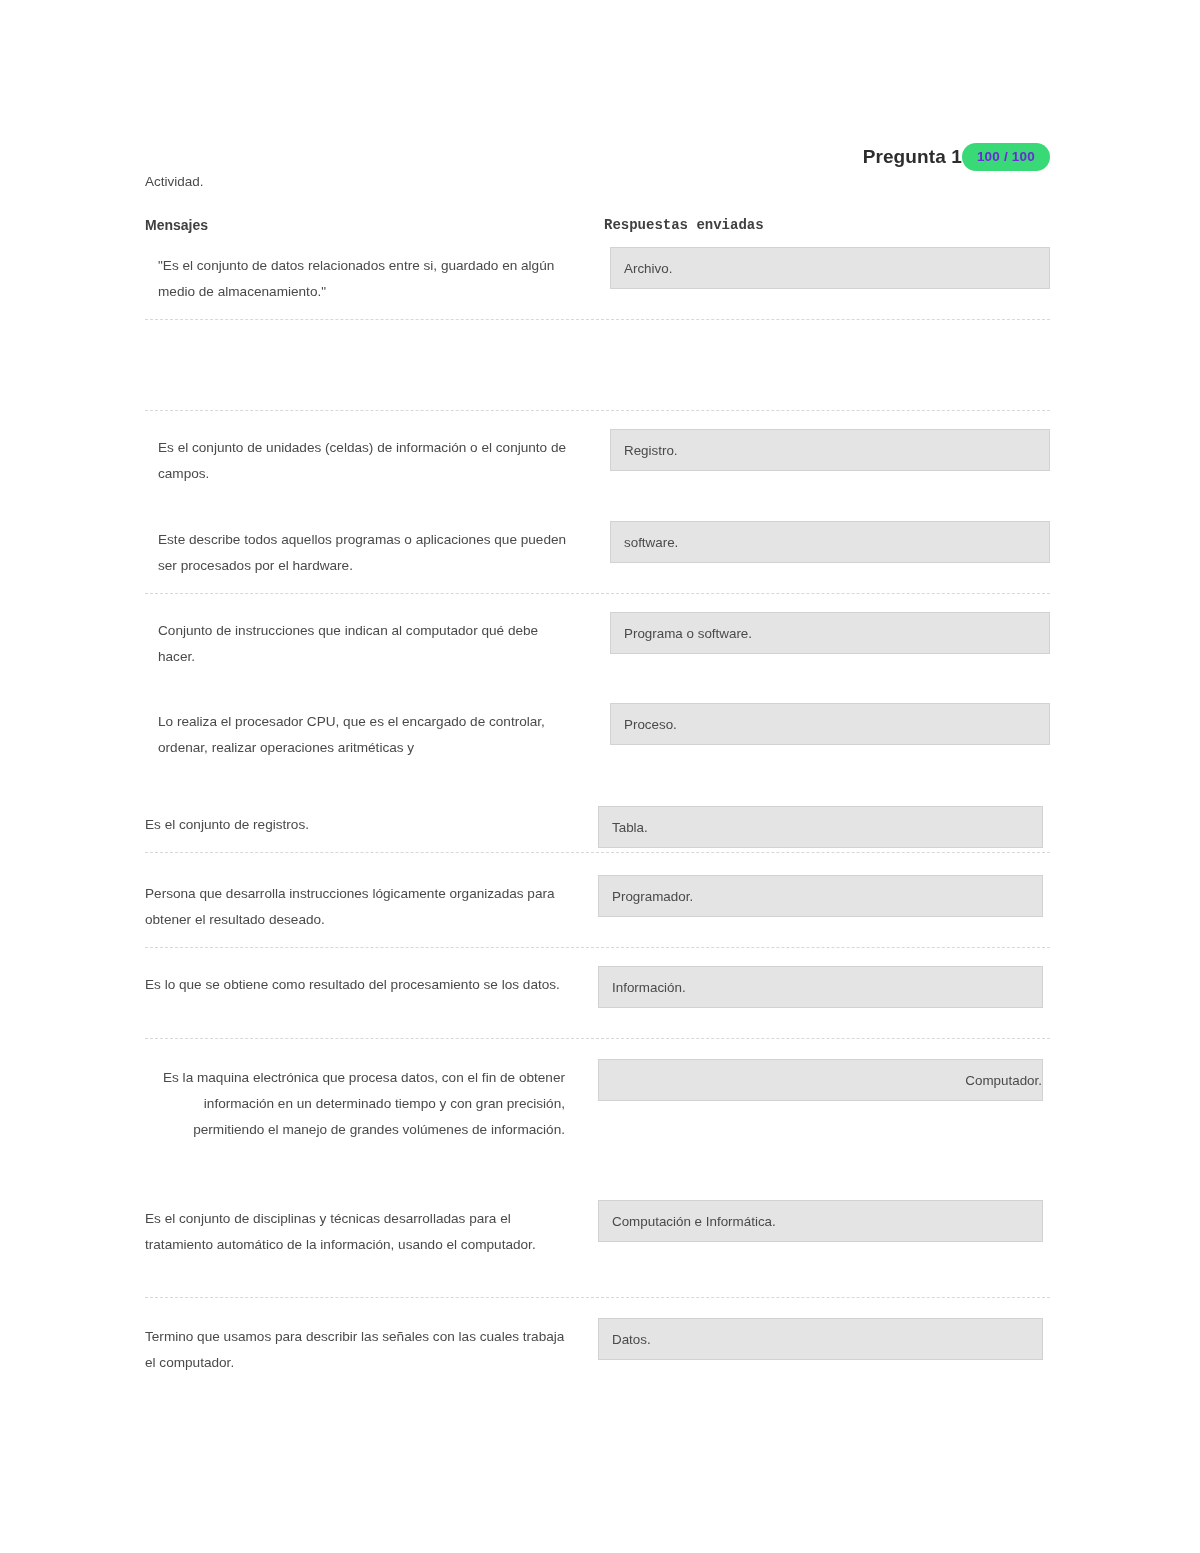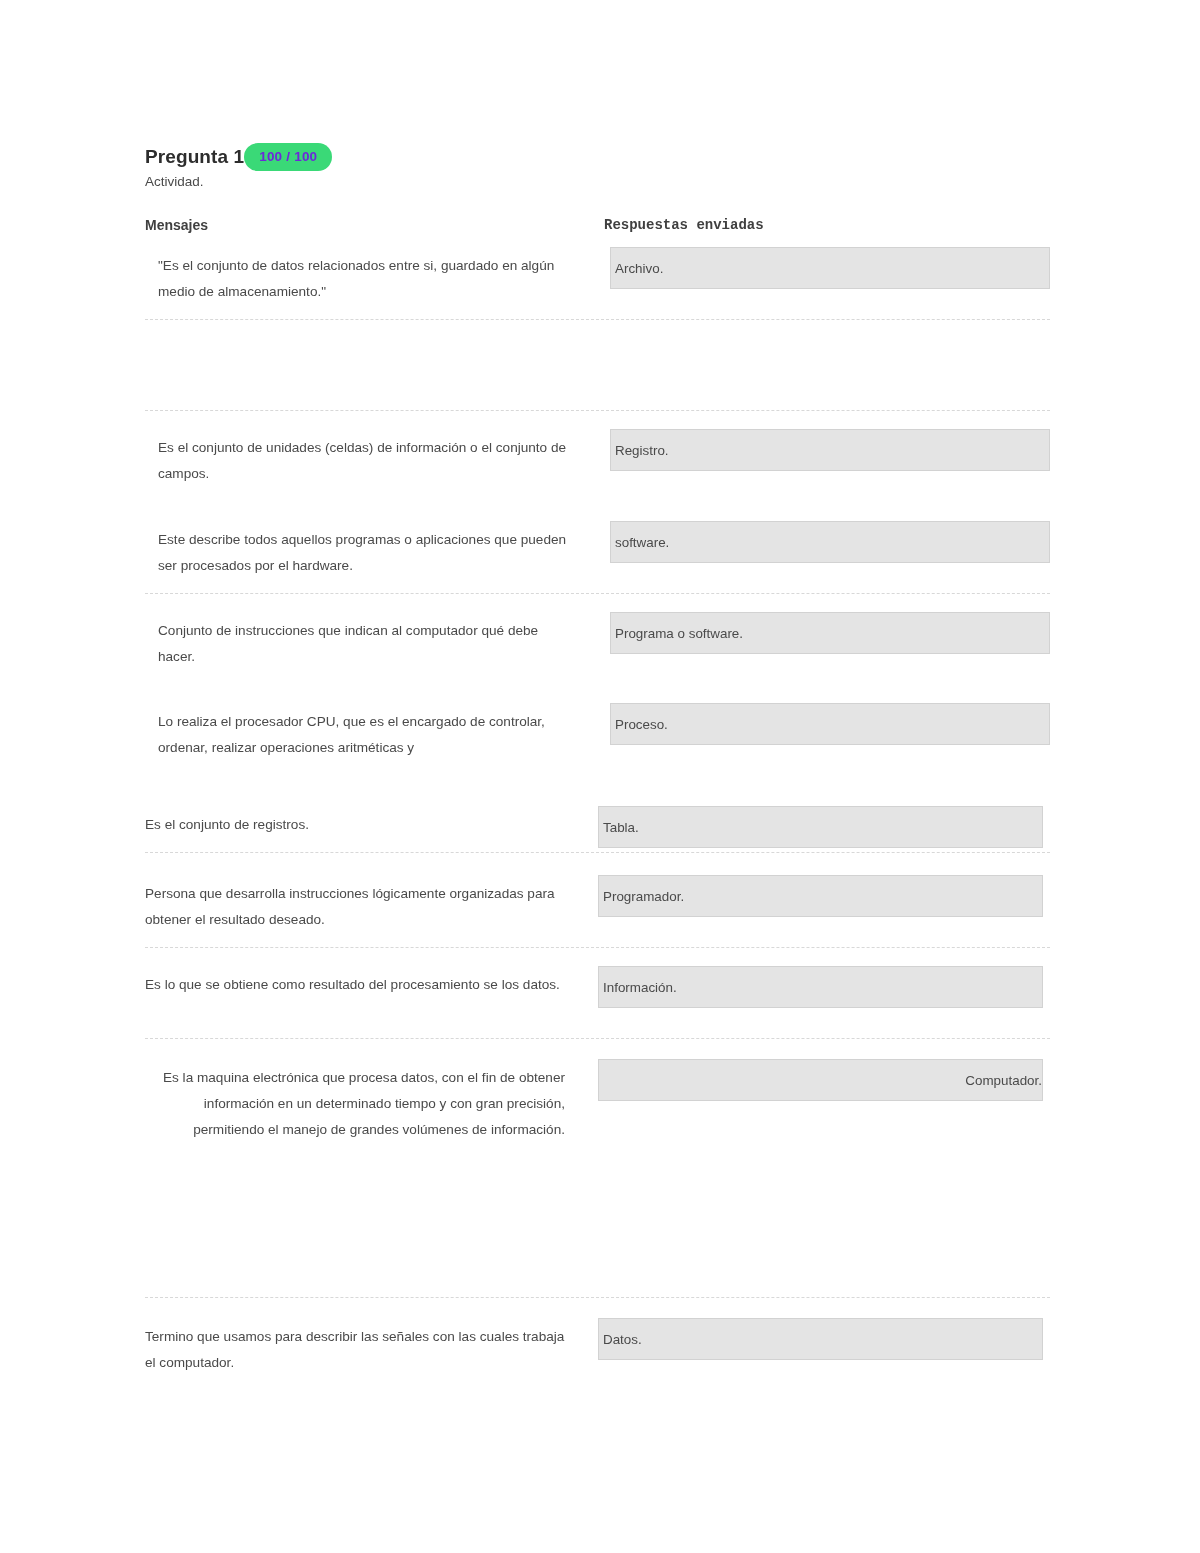--- a/index.html
+++ b/index.html
@@ -26,22 +26,23 @@
     position: absolute;
     left: 145px;
     top: 140px;
     width: 905px;
   }
 
   
   .q-header {
     display: flex;
     align-items: center;
-    justify-content: flex-start;
+    justify-content: flex-end;
     height: 34px;
+    margin-left: 16px;
   }
   .q-title {
     font-size: 19px;
     font-weight: bold;
     color: #2d2d2d;
     letter-spacing: .1px;
   }
   .score-badge {
     background: #3ad977;
     color: #6d28d9;
@@ -97,21 +98,21 @@
 
   .row .ans {
     position: absolute;
     top: -6px;
     background: #e4e4e4;
     border: 1px solid #d2d2d2;
     box-sizing: border-box;
     font-size: 13.4px;
     line-height: 1;
     color: #4a4a4a;
-    padding: 14px 0 14px 4px;
+    padding: 14px 0 14px 13px;
     height: 42px;
   }
   .row.indented .ans { left: 465px; width: 440px; }
   .row.flush .ans { left: 453px; width: 445px; }
 
   .sep {
     position: absolute;
     left: 0;
     width: 905px;
     border-top: 1px dashed #d8d8d8;
@@ -174,20 +175,24 @@
         <div class="sep" style="top: 694px;"></div>
         <div class="row flush" style="position: absolute; left: 0px; top: 719px; width: 905px; height: 52px;">
           <div class="msg">Es lo que se obtiene como resultado del procesamiento se los datos.</div>
           <div class="ans">Información.</div>
         </div>
         <div class="sep" style="top: 785px;"></div>
         <div class="row flush" style="position: absolute; left: 0px; top: 812px; width: 905px; height: 104px; text-align: right;">
           <div class="msg">Es la maquina electrónica que procesa datos, con el fin de obtener información en un determinado tiempo y con gran precisión, permitiendo el manejo de grandes volúmenes de información.</div>
           <div class="ans">Computador.</div>
         </div>
+        <div class="row flush" style="position: absolute; left: 0px; top: 953px; width: 905px; height: 78px;">
+          <div class="msg">Es el conjunto de disciplinas y técnicas desarrolladas para el tratamiento automático de la información, usando el computador.</div>
+          <div class="ans">Computación e Informática.</div>
+        </div>
         <div class="sep" style="top: 1044px;"></div>
         <div class="row flush" style="position: absolute; left: 0px; top: 1071px; width: 905px; height: 52px;">
           <div class="msg">Termino que usamos para describir las señales con las cuales trabaja el computador.</div>
           <div class="ans">Datos.</div>
         </div>
       </div>
 
   </div>
 </div>
 

